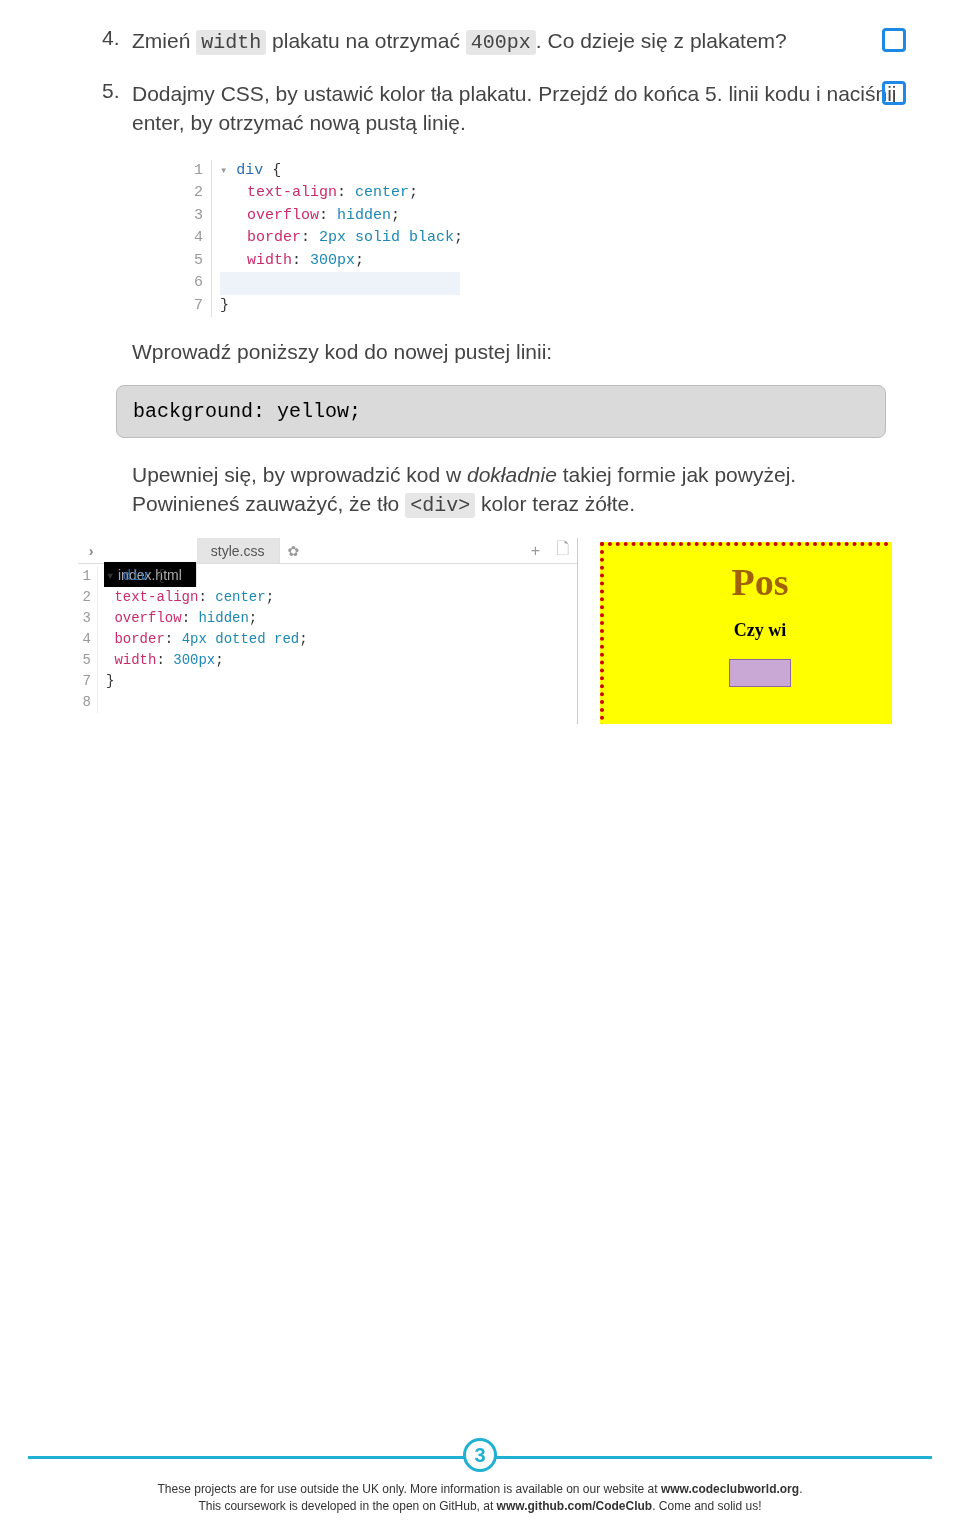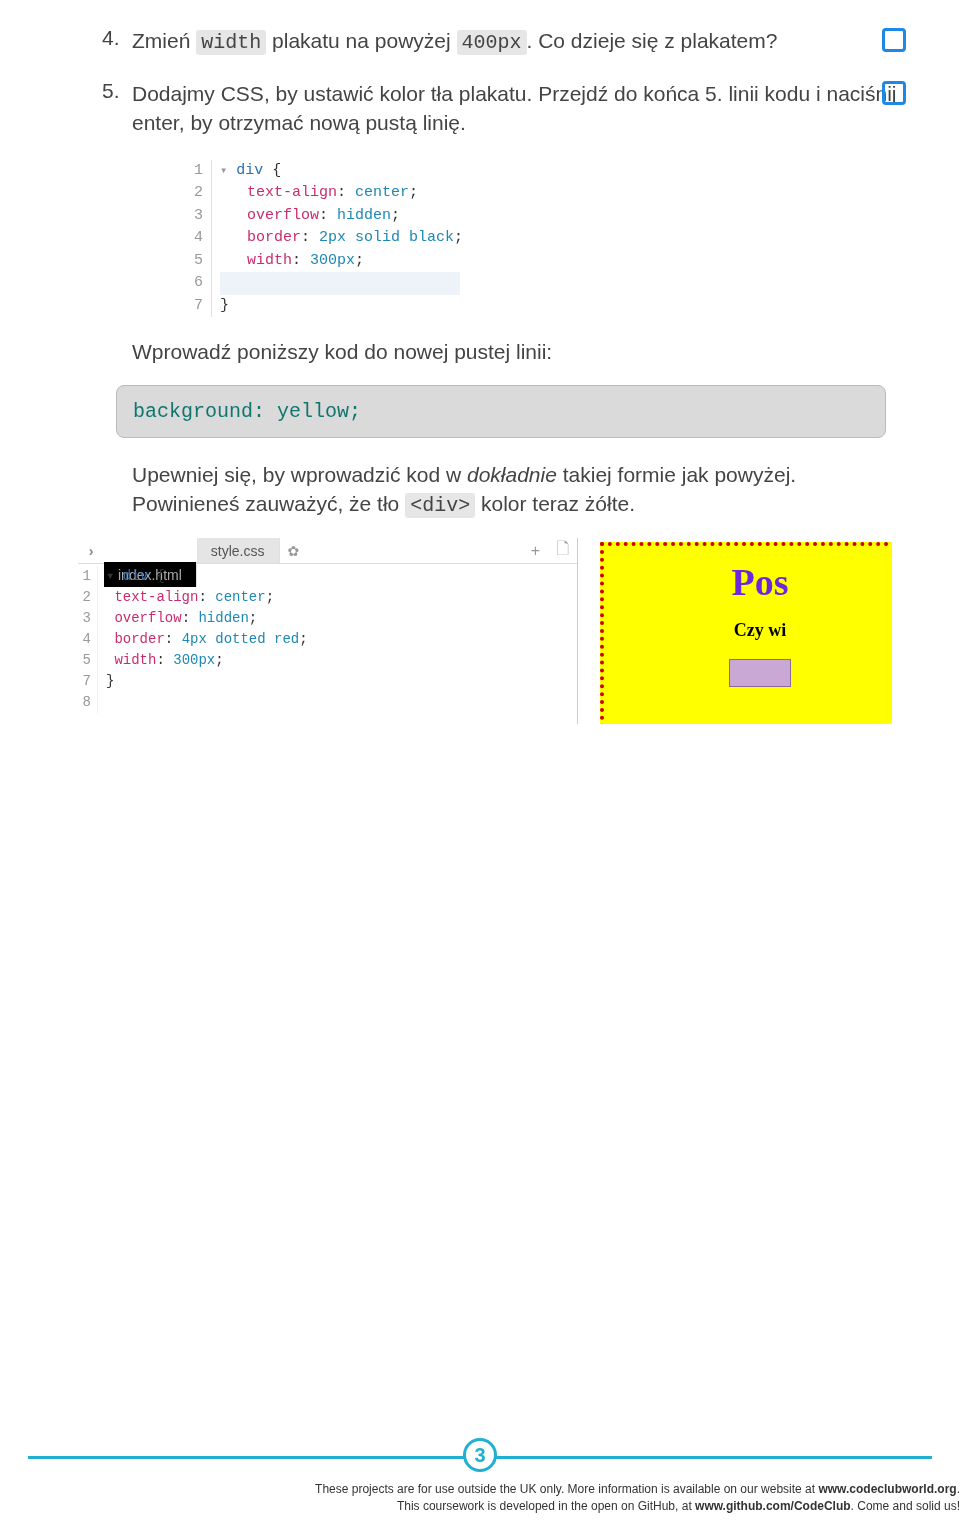--- a/index.html
+++ b/index.html
@@ -81,21 +81,21 @@
     margin-bottom: 18px;
   }
   .codebox {
     margin: 10px 14px 22px 14px;
     background: #dadada;
     border: 1px solid #bbb;
     border-radius: 8px;
     padding: 14px 16px;
     font-family: "Consolas","Courier New",monospace;
     font-size: 20px;
-    color: #0f766e;
+    color: #000000;
   }
   em { font-style: italic; }
   
   .shot {
     margin-top: 4px;
     margin-left: -24px;
     width: 814px;
     height: 186px;
     display: flex;
     font-family: Arial, sans-serif;
@@ -154,21 +154,21 @@
     top: 4px;
     width: 320px;
     height: 186px;
     background: #ffff00;
     border: 4px dotted #d00000;
     text-align: center;
     padding-top: 14px;
   }
   .poster-h {
     font-family: Georgia, serif;
-    color: #6d28d9;
+    color: #a16207;
     font-weight: bold;
     font-size: 38px;
     margin-bottom: 16px;
     text-align: center;
   }
   .poster-sub {
     font-family: Georgia, serif;
     font-size: 18px;
     font-weight: bold;
     color: #000;
@@ -202,40 +202,40 @@
     border-radius: 50%;
     background: #fff;
     color: #1fb0d2;
     font-weight: bold;
     font-size: 20px;
     display: flex;
     align-items: center;
     justify-content: center;
   }
   .footer-text {
-    text-align: right;
+    text-align: center;
     font-family: Arial, sans-serif;
     font-size: 12px;
     color: #333;
     margin-top: 22px;
     line-height: 1.4;
   }
   .footer-text b { font-weight: bold; }
 </style>
 </head>
 <body>
 
 <div class="page">
 
 
   <div class="item">
     <div class="num-row">
       <div class="num">4.</div>
       <div class="body">
-        <span>Zmień </span><code class="inline">width</code><span> plakatu na powyżej </span><code class="inline">400px</code><span>. Co dzieje się z plakatem?</span>
+        <span>Zmień </span><code class="inline">width</code><span> plakatu na otrzymać </span><code class="inline">400px</code><span>. Co dzieje się z plakatem?</span>
       </div>
     </div>
     <div class="checkbox"></div>
   </div>
 
   <div class="item">
     <div class="num-row">
       <div class="num">5.</div>
       <div class="body">Dodajmy CSS, by ustawić kolor tła plakatu. Przejdź do końca 5. linii kodu i naciśnij enter, by otrzymać nową pustą linię.</div>
     </div>

